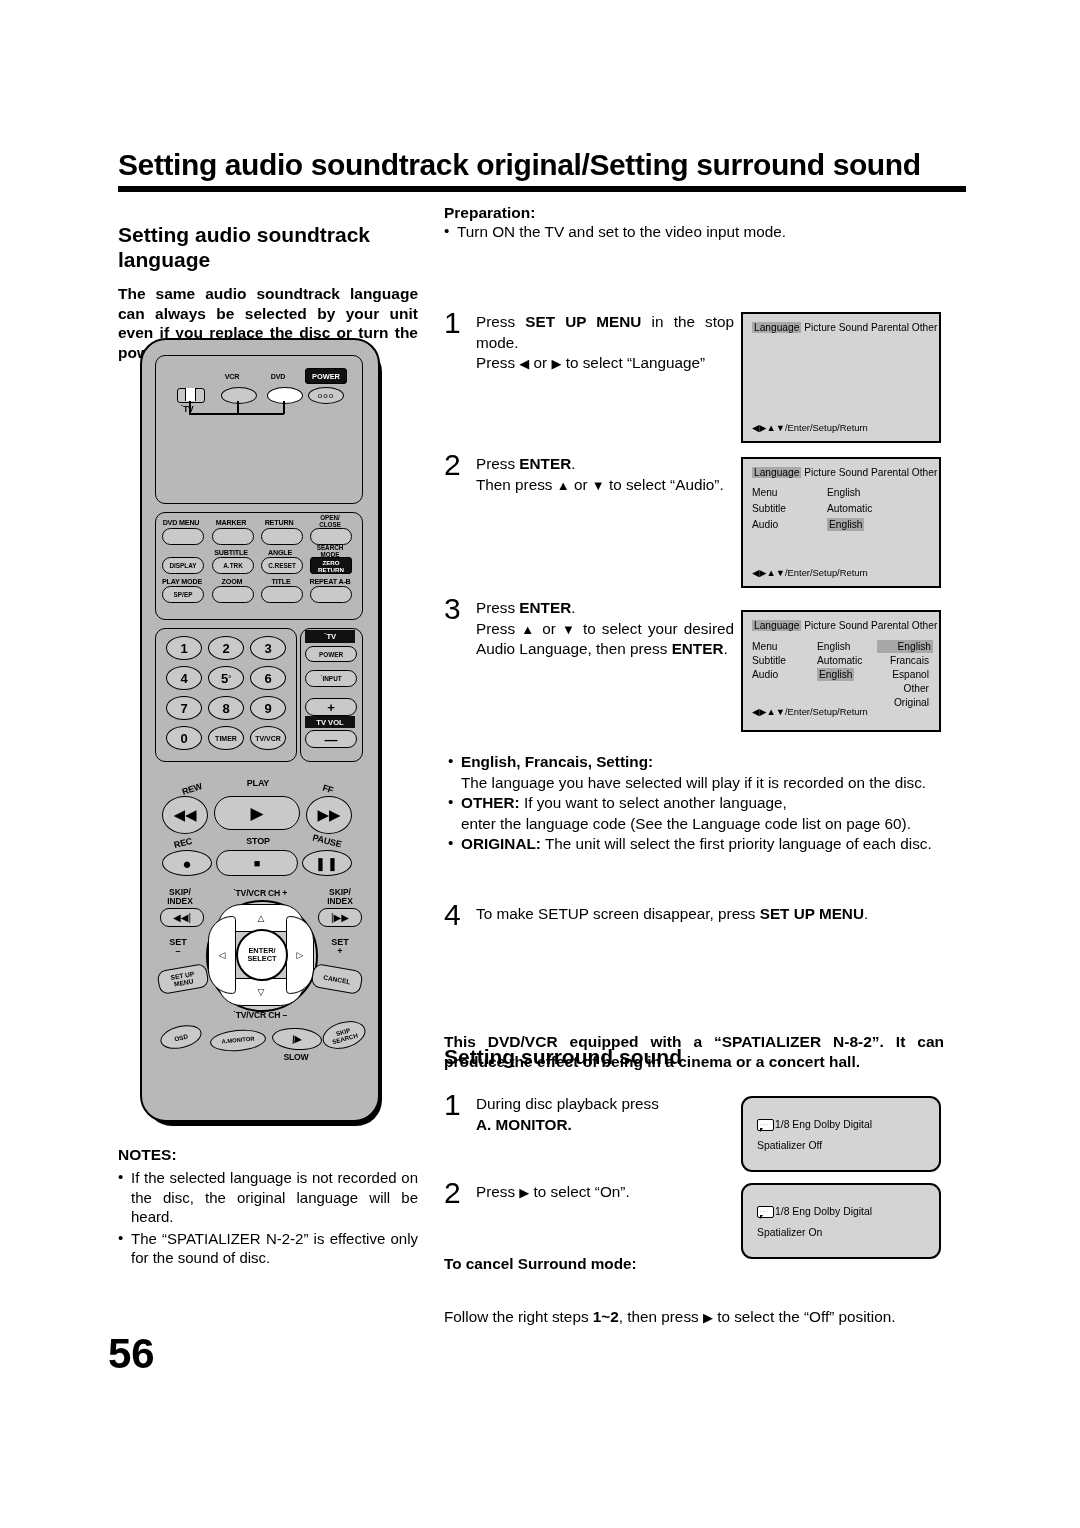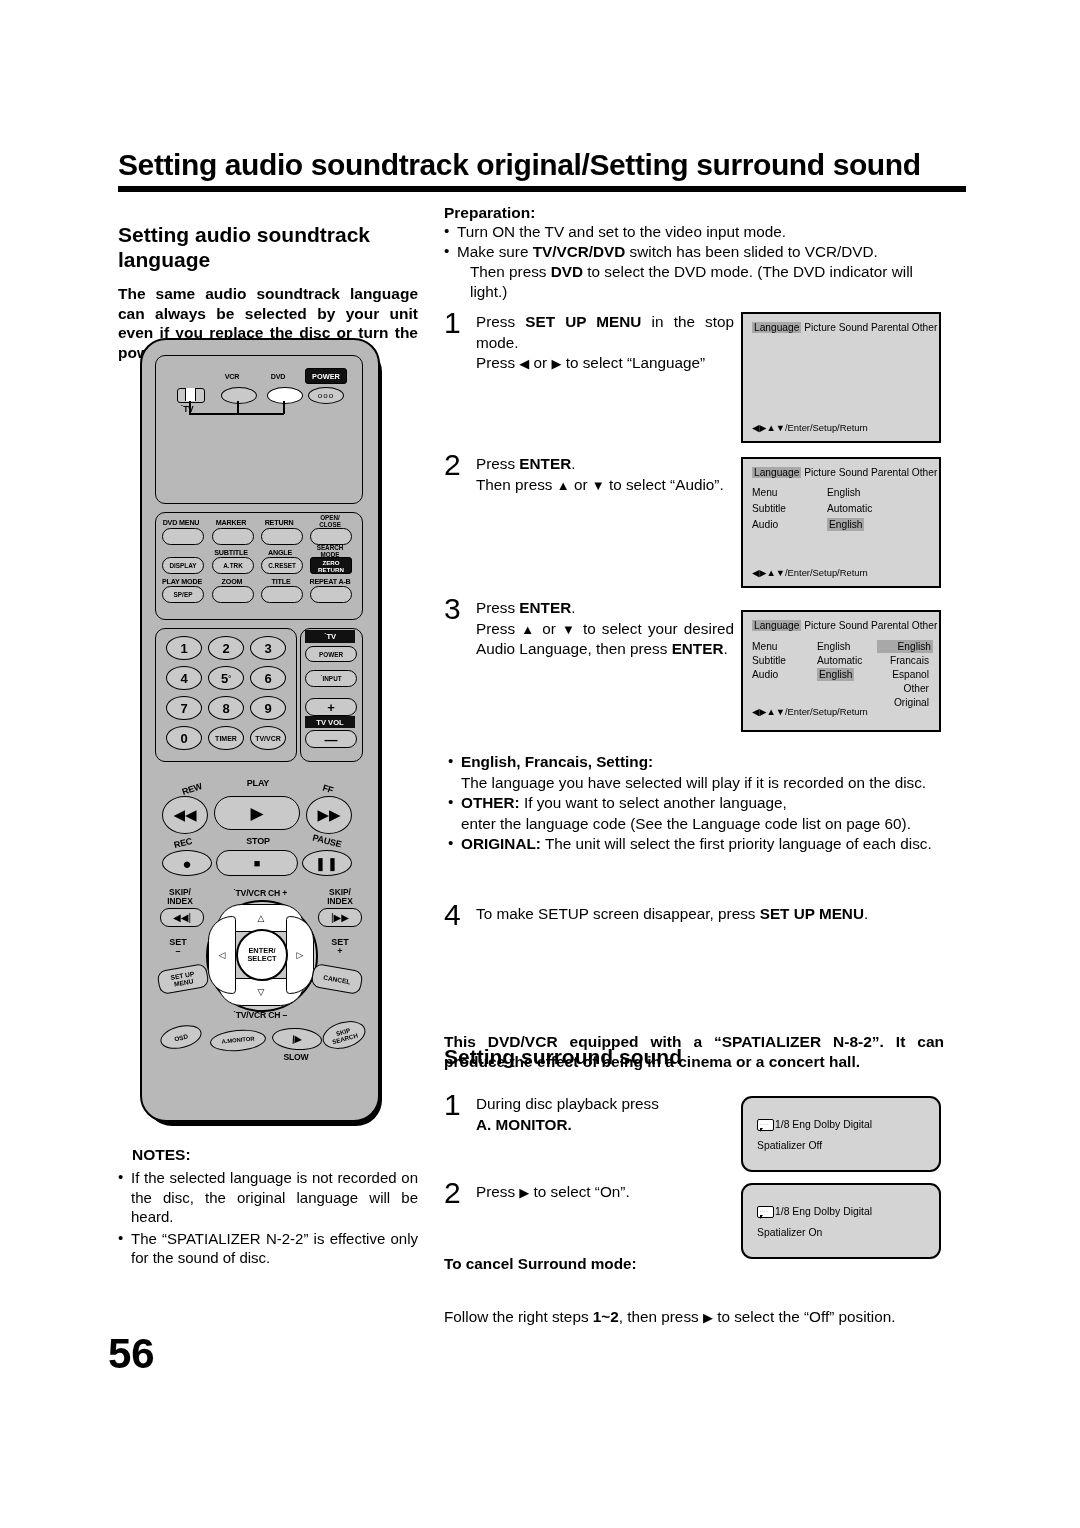--- a/index.html
+++ b/index.html
@@ -67,21 +67,21 @@
     position:absolute;background:#c9c9c9;border:1.7px solid #000;border-radius:50%/50%;
     font-size:6.3px;font-weight:bold;display:flex;align-items:center;justify-content:center;
     text-align:center;line-height:7px;
   }
   .tvstrip{
     position:absolute;background:#111;color:#fff;font-size:7.6px;font-weight:bold;
     display:flex;align-items:center;justify-content:center;
   }
 
   
-  .notes-h{position:absolute;left:132px;top:1146px;font-size:15.5px;font-weight:bold;}
+  .notes-h{position:absolute;left:118px;top:1146px;font-size:15.5px;font-weight:bold;}
   .notes{position:absolute;left:118px;top:1168px;width:300px;font-size:15px;line-height:19.5px;}
   .notes li{margin-bottom:2px;text-align:justify;}
   ul.bul{list-style:none;margin:0;padding:0;}
   ul.bul>li{position:relative;padding-left:13px;}
   ul.bul>li:before{content:"\2022";position:absolute;left:0;top:-1px;}
 
   .pageno{position:absolute;left:108px;top:1330px;font-size:42px;font-weight:bold;}
 
   
   .rc{position:absolute;left:444px;top:204px;width:500px;}
@@ -282,24 +282,20 @@
     <li>If the selected language is not recorded on the disc, the original language will be heard.</li>
     <li>The “SPATIALIZER N-2-2” is effective only for the sound of disc.</li>
   </ul>
 
   <div class="pageno">56</div>
 
   <div class="rc">
     <div class="prep-h">Preparation:</div>
     <ul class="bul prep">
       <li>Turn ON the TV and set to the video input mode.</li>
-      <li>
-        <span>Make sure <b>TV/VCR/DVD</b> switch has been slided to VCR/DVD.</span>
-        <div class="cont">Then press <b>DVD</b> to select the DVD mode. (The DVD indicator will light.)</div>
-      </li>
     </ul>
   </div>
 
   <div class="step" style="left:444px;top:308px;width:290px;">
     <div class="step-num">1</div>
     <div class="step-txt" style="width:258px;">
       <div class="just">Press <b>SET UP MENU</b> in the stop mode.</div>
       <div>Press <span class="ar">◀</span> or <span class="ar">▶</span> to select&nbsp;“Language”</div>
     </div>
   </div>

